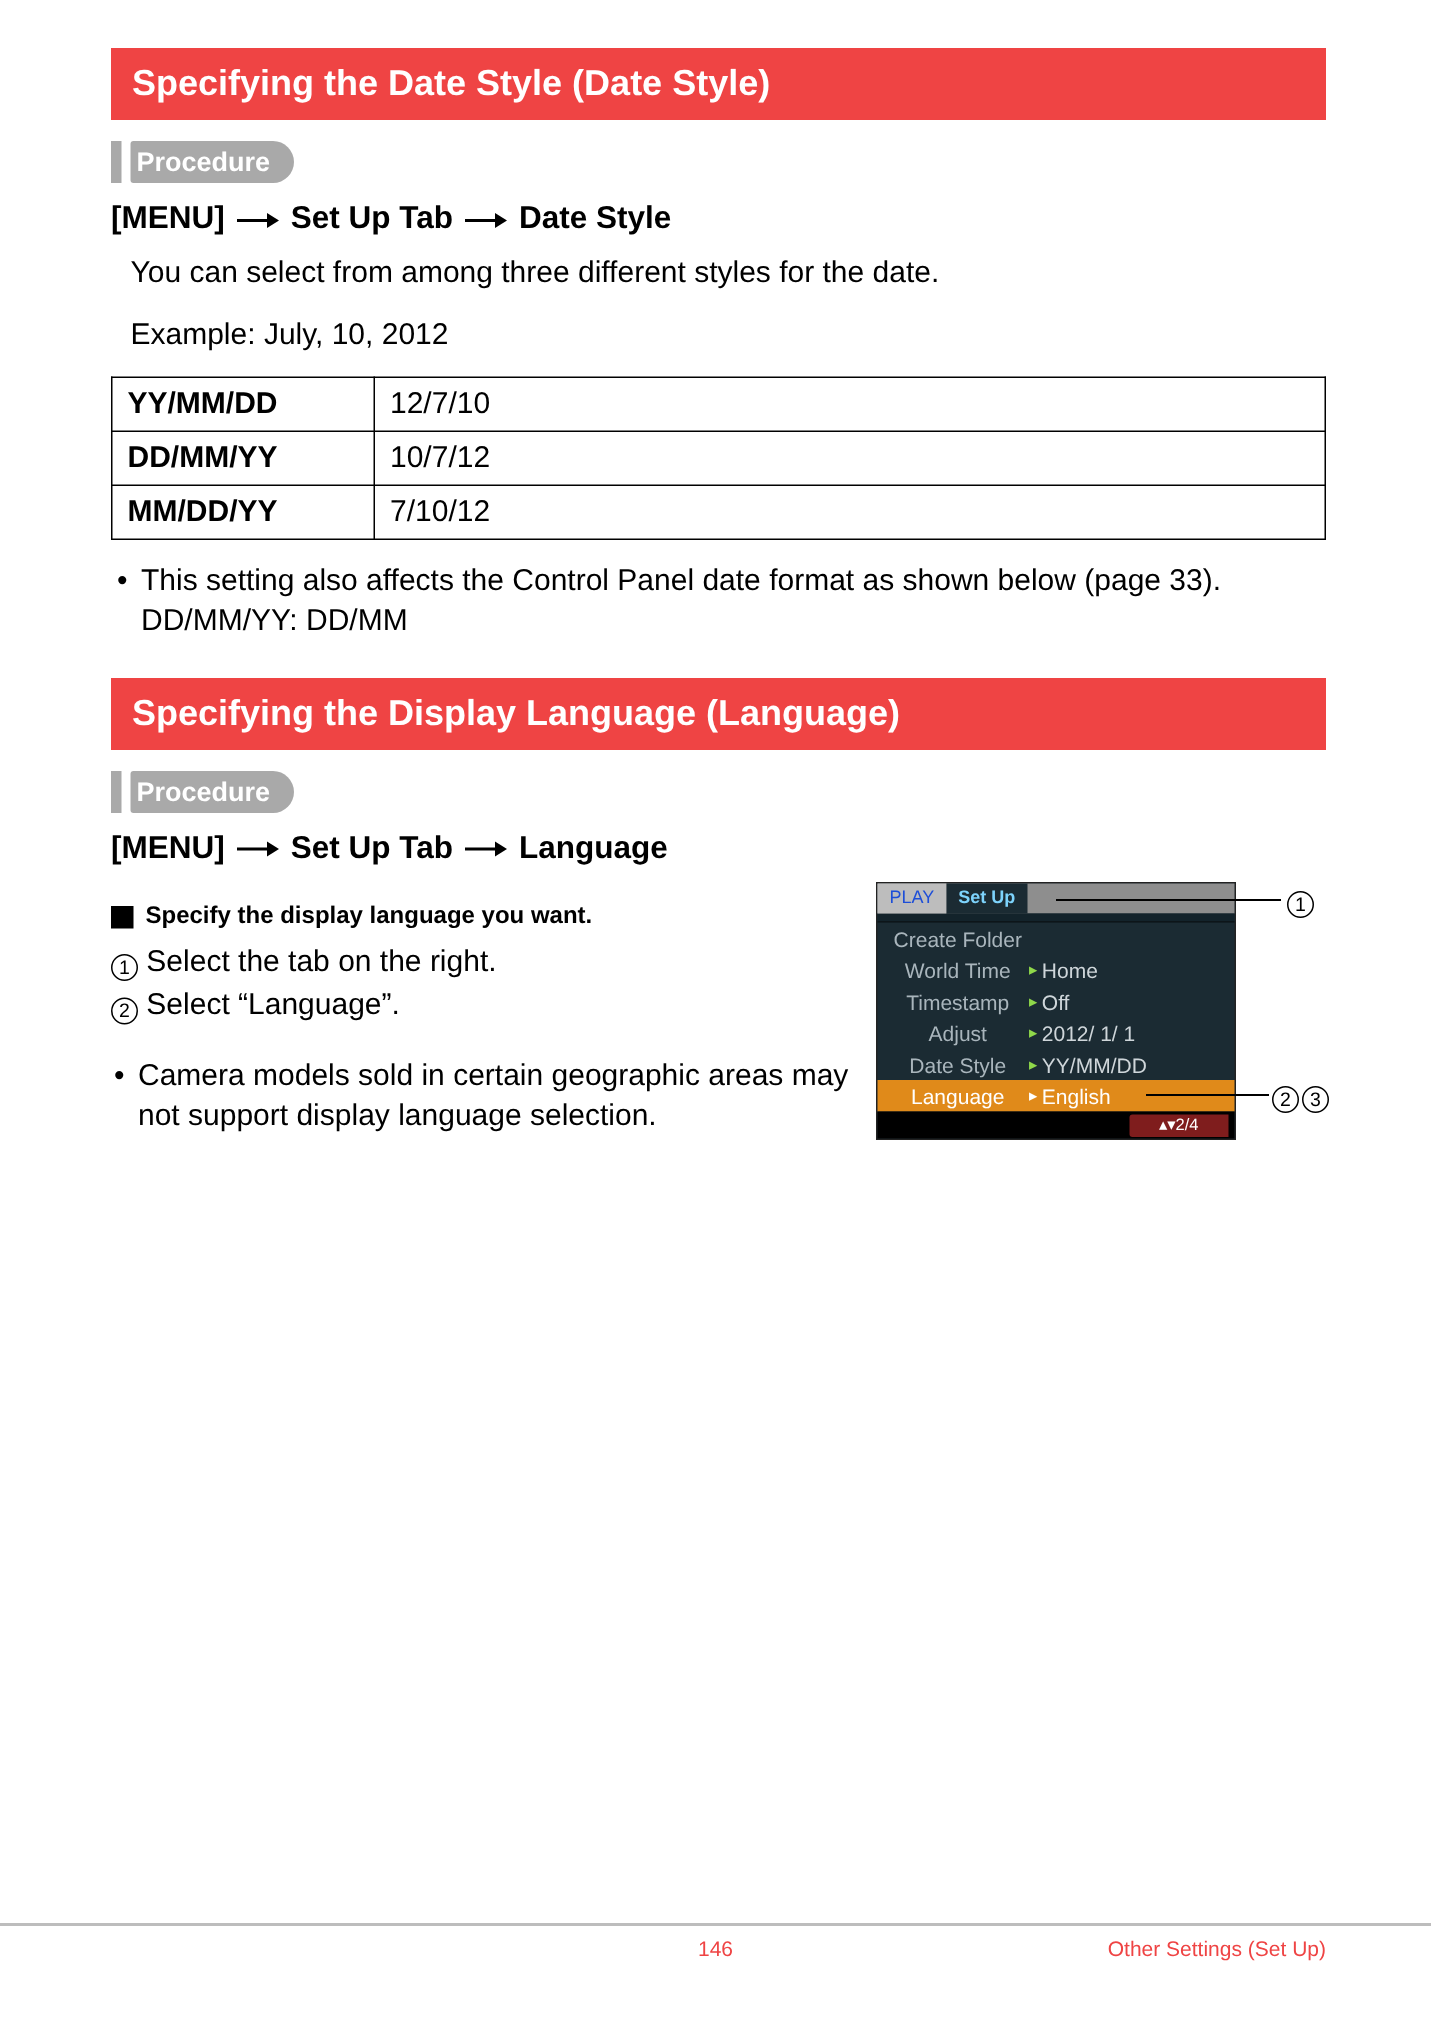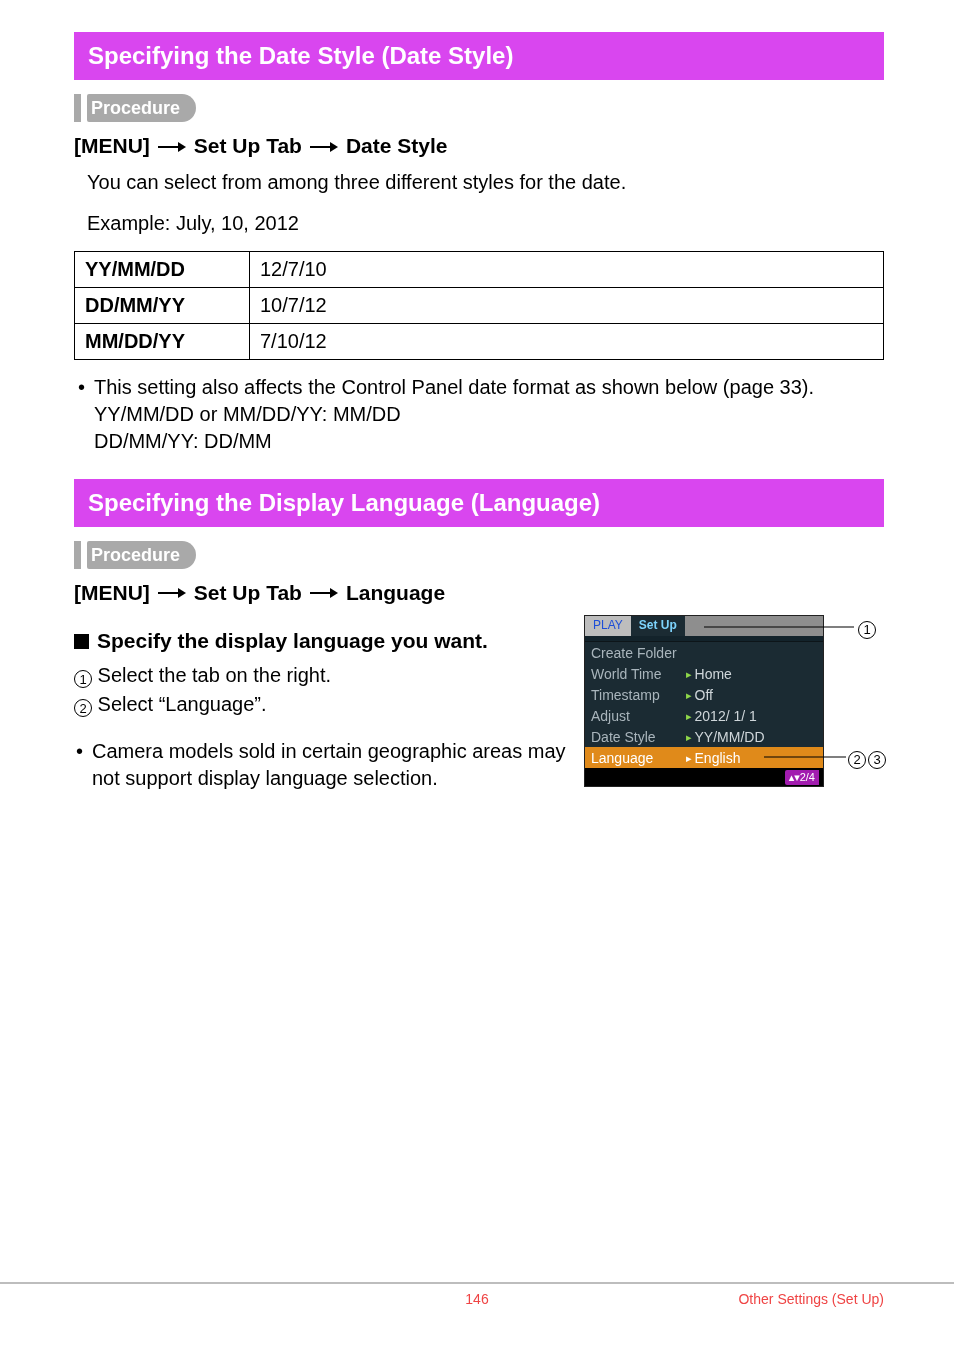--- a/index.html
+++ b/index.html
@@ -11,21 +11,21 @@
     background: #fff;
     color: #000;
     position: relative;
     font-size: 20px;
     line-height: 1.35;
   }
   .page {
     padding: 32px 70px 0 74px;
   }
   .band {
-    background: #d946ef;
+    background: #ef4444;
     color: #fff;
     font-weight: bold;
     font-size: 24px;
     padding: 8px 14px;
     margin-bottom: 14px;
   }
   .proc-row {
     display: flex;
     align-items: center;
     margin: 8px 0 10px 0;
@@ -86,21 +86,21 @@
   ul.note > li::before {
     content: "•";
     position: absolute;
     left: 4px;
     top: 0;
   }
   .sq-row {
     display: flex;
     align-items: center;
     font-weight: bold;
-    font-size: 21px;
+    font-size: 16px;
     margin: 12px 0 6px 0;
     gap: 8px;
   }
   .sq { width: 15px; height: 15px; background: #000; flex-shrink: 0; }
   .spec-cols {
     display: flex;
     align-items: flex-start;
     gap: 10px;
   }
   .spec-left { flex: 1 1 auto; }
@@ -147,38 +147,39 @@
   .shot .tab.active {
     background: #1b2b33;
     color: #7dd3fc;
     font-weight: bold;
   }
   .shot .row {
     display: flex;
     height: 21px;
     align-items: center;
     padding: 0 6px;
+    text-align: center;
   }
   .shot .row .lab { width: 95px; color: #a9b5bc; }
   .shot .row .val { color: #cfd6da; }
   .shot .row.sel { background: #e08a1a; color: #fff; }
   .shot .row.sel .lab, .shot .row.sel .val { color: #fff; }
   .shot .row .ar { color: #8fd84a; margin-right: 3px; font-size: 11px; }
   .shot .pager {
     background: #000;
     height: 18px;
     display: flex;
     justify-content: flex-end;
     align-items: center;
   }
   .shot .pg {
-    background: #a21caf;
+    background: #7f1d1d;
     color: #fff;
     font-size: 11px;
-    padding: 0 4px;
+    padding: 0 20px;
     border-radius: 2px 0 0 2px;
     margin-right: 4px;
   }
   .callout-line { stroke: #000; stroke-width: 1.2; fill: none; }
   .callout-svg { position: absolute; top: 0; left: 0; pointer-events: none; }
   .call-num {
     position: absolute;
     font-size: 14px;
   }
 
@@ -244,21 +245,20 @@
     <tr>
       <td>MM/DD/YY</td>
       <td>7/10/12</td>
     </tr>
   </tbody>
     </table>
 
   <ul class="note">
     <li>
       <span>This setting also affects the Control Panel date format as shown below (page 33).</span>
-      <div class="">YY/MM/DD or MM/DD/YY: MM/DD</div>
       <div class="">DD/MM/YY: DD/MM</div>
     </li>
   </ul>
 
   <div class="band">Specifying the Display Language (Language)</div>
 
   <div class="proc-row">
     <div class="proc-bar"></div>
     <div class="proc-tab">Procedure</div>
   </div>

